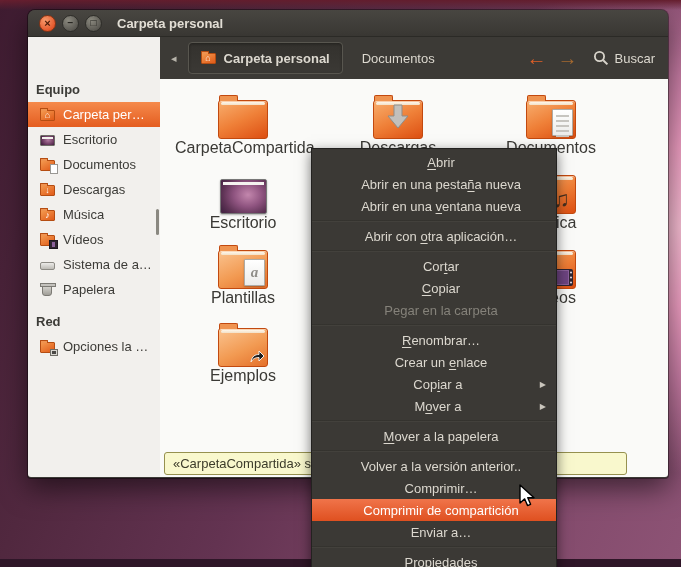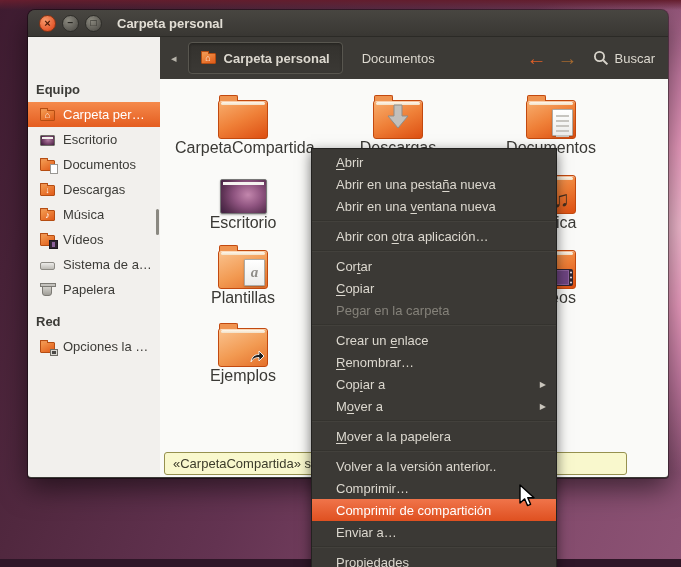--- a/index.html
+++ b/index.html
@@ -115,21 +115,21 @@
   .status-tip{ position:absolute; left:136px; top:442px; width:463px; height:23px; z-index:3;
     background:#f9f8cd; border:1px solid #96914f; border-radius:3px;
     display:flex; align-items:center; padding:0 8px; font-size:13px; color:#3c3b2a;
     white-space:nowrap; overflow:hidden; }
 
   
   .context-menu{ position:absolute; left:311px; top:148px; width:246px; z-index:6;
     background:#3b3935; border:1px solid #232220; padding:2px 0;
     box-shadow:0 4px 12px rgba(0,0,0,.55); }
   .mitem{ height:22px; display:flex; align-items:center; padding:0 10px 0 24px;
-    font-size:13px; color:#dcd8cf; }
+    font-size:13px; color:#dcd8cf;text-align:center; }
   .mitem u{ text-underline-offset:2px; }
   .mitem.disabled{ color:#85827a; }
   .mitem.hl{ background:linear-gradient(#f0744a,#df5020); color:#fff; }
   .mlabel{ flex:1; white-space:nowrap; overflow:hidden; }
   .marrow{ font-size:8px; color:#c9c5bc; }
   .msep{ height:2px; margin:3px 0; background:linear-gradient(#2d2c28,#4a4843); }
 
   .cursor{ position:absolute; left:516px; top:484px; z-index:9; }
 </style>
 </head>
@@ -355,24 +355,24 @@
         <span class="mlabel">Cor<u>t</u>ar</span>
       </div>
       <div class="mitem">
         <span class="mlabel"><u>C</u>opiar</span>
       </div>
       <div class="mitem disabled">
         <span class="mlabel">Pegar en la carpeta</span>
       </div>
       <div class="msep"></div>
       <div class="mitem">
+        <span class="mlabel"><u>R</u>enombrar…</span>
+      </div>
+      <div class="mitem">
         <span class="mlabel">Crear un <u>e</u>nlace</span>
-      </div>
-      <div class="mitem">
-        <span class="mlabel"><u>R</u>enombrar…</span>
       </div>
       <div class="mitem">
         <span class="mlabel">Cop<u>i</u>ar a</span>
         <span class="marrow">▶</span>
       </div>
       <div class="mitem">
         <span class="mlabel">M<u>o</u>ver a</span>
         <span class="marrow">▶</span>
       </div>
       <div class="msep"></div>

